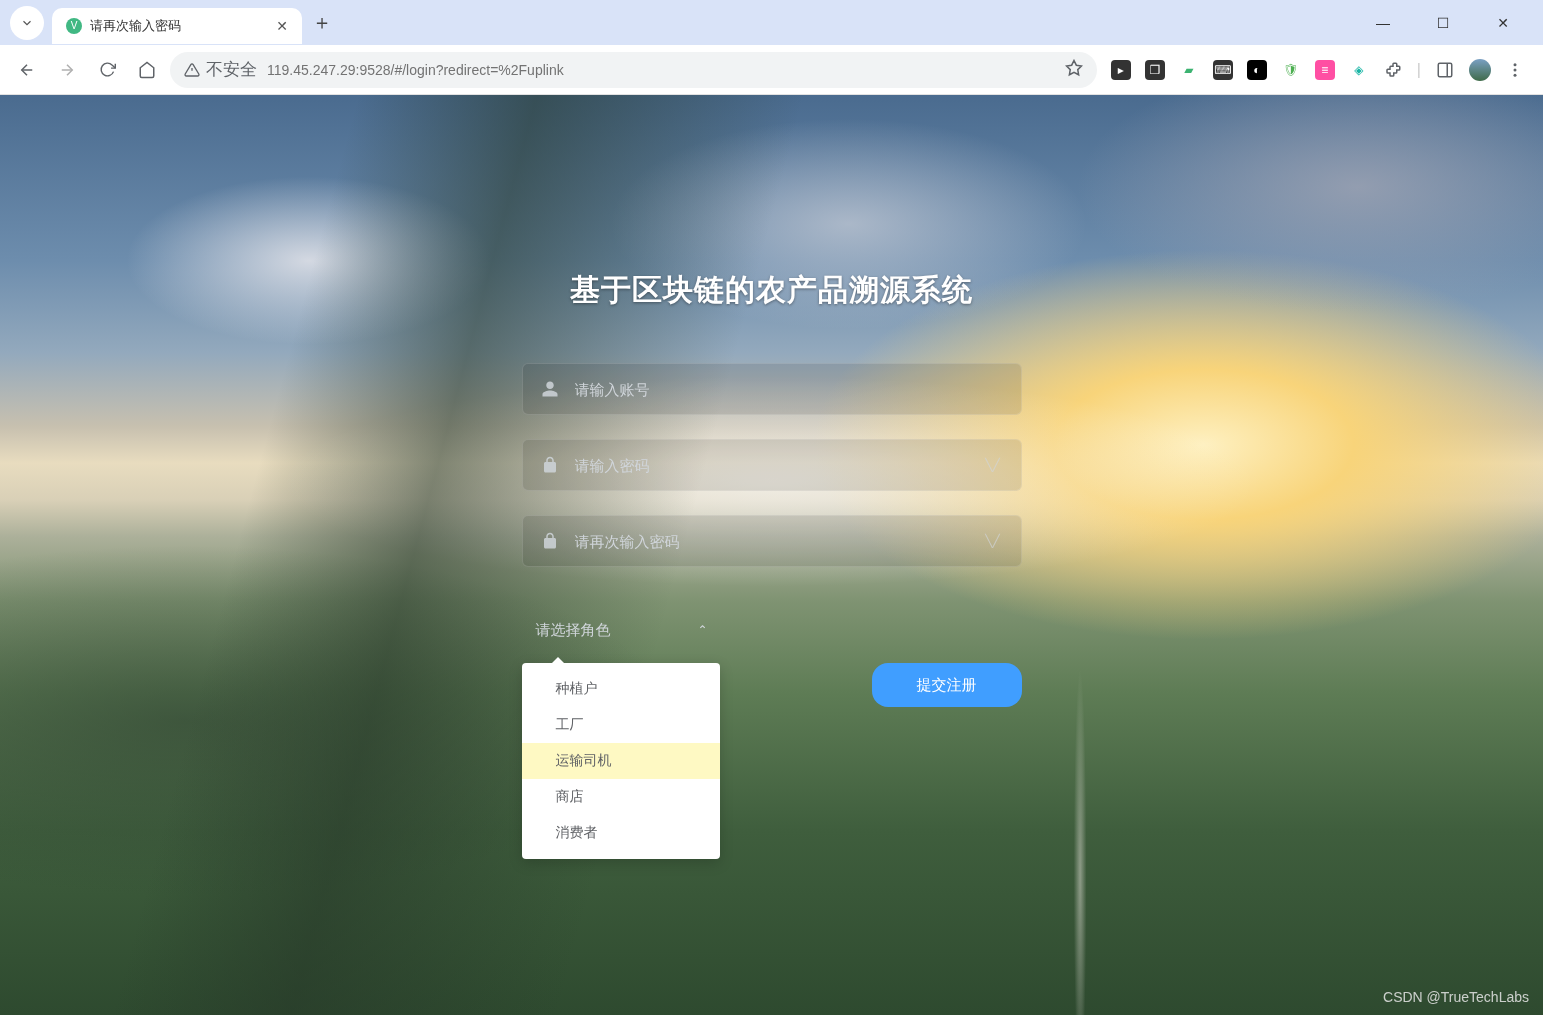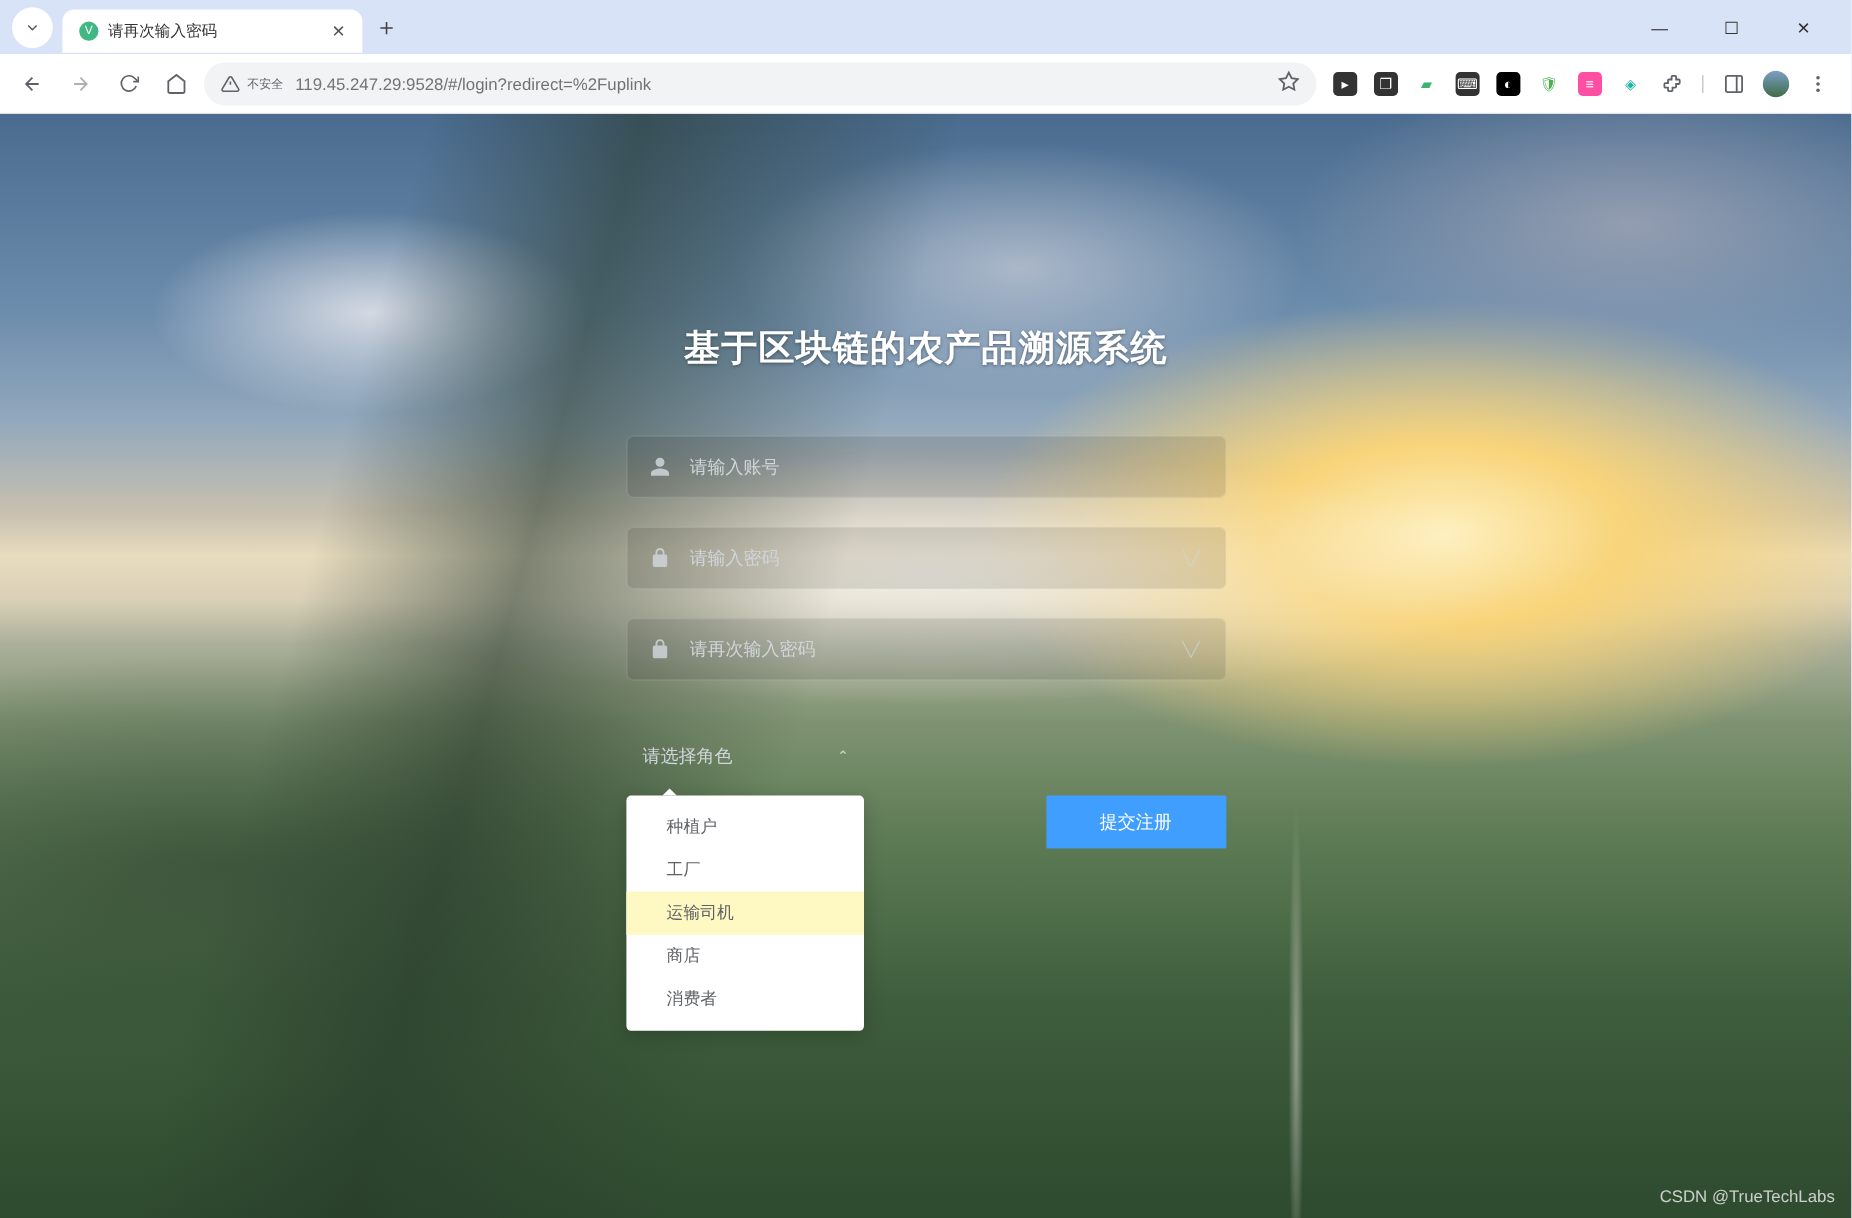--- a/index.html
+++ b/index.html
@@ -14,21 +14,21 @@
   .tab .close { margin-left: auto; color: #555; font-size: 14px; cursor: pointer; }
   .new-tab { margin-left: 10px; font-size: 20px; color: #444; cursor: pointer; }
   .window-ctrls { margin-left: auto; display: flex; gap: 20px; padding: 0 20px; color: #333; }
   .window-ctrls span { width: 40px; text-align: center; font-size: 14px; cursor: pointer; font-family: Arial; }
 
   
   .toolbar { height: 50px; background: #fff; border-bottom: 1px solid #e2e2e2; display: flex; align-items: center; padding: 0 10px; gap: 6px; }
   .nav-btn { width: 34px; height: 34px; display: flex; align-items: center; justify-content: center; color: #555; cursor: pointer; border-radius: 50%; }
   .nav-btn.disabled { color: #b0b0b0; }
   .addr-bar { flex: 1; height: 36px; background: #f1f3f4; border-radius: 18px; display: flex; align-items: center; padding: 0 14px; gap: 10px; font-size: 14px; color: #555; }
-  .addr-bar .insecure { display: flex; align-items: center; gap: 6px; color: #5f6368; font-size: 10px; }
+  .addr-bar .insecure { display: flex; align-items: center; gap: 6px; color: #5f6368; font-size: 17px; }
   .addr-bar .url { flex: 1; color: #737373; }
   .addr-bar .star { color: #5f6368; }
   .ext-icons { display: flex; align-items: center; gap: 14px; padding: 0 8px; }
   .ext-icons .ext { width: 20px; height: 20px; display: flex; align-items: center; justify-content: center; font-size: 12px; border-radius: 4px; cursor: pointer; }
 
   
   .page { flex: 1; position: relative; overflow: hidden; }
   .bg { position: absolute; inset: 0; background:
       radial-gradient(ellipse 600px 300px at 78% 38%, #fef0c0 0%, #f8d47a 25%, rgba(248,212,122,0) 65%),
       linear-gradient(180deg, #4a6b8f 0%, #6d8dad 18%, #93a9bd 28%, #c7c0af 36%, #e8dcbf 40%, #d9d0b7 44%, #acb09a 48%, #7f9372 55%, #5e7c55 65%, #3f5e3d 80%, #2e4a2f 100%);
@@ -61,21 +61,21 @@
 
   .row-two { display: flex; gap: 150px; margin-top: 18px; align-items: flex-start; }
   .select-box { position: relative; width: 200px; }
   .select-trigger { height: 42px; display: flex; align-items: center; justify-content: space-between; padding: 0 14px; color: #d0d5da; font-size: 15px; cursor: pointer; }
   .select-trigger .chev { font-size: 12px; }
   .dropdown { position: absolute; top: 54px; left: 0; width: 198px; background: #fff; border-radius: 4px; box-shadow: 0 4px 14px rgba(0,0,0,0.18); padding: 8px 0; }
   .dropdown::before { content:""; position:absolute; top:-6px; left:30px; width:0;height:0; border-left:6px solid transparent; border-right:6px solid transparent; border-bottom:6px solid #fff; }
   .dropdown .opt { padding: 9px 34px; font-size: 14px; color: #606266; cursor: pointer; }
   .dropdown .opt.hover { background: #fef9c3; }
 
-  .submit { width: 150px; height: 44px; background: #409eff; color: #fff; border: none; border-radius: 1px; font-size: 15px; cursor: pointer; margin-top: 54px; }
+  .submit { width: 150px; height: 44px; background: #409eff; color: #fff; border: none; border-radius: 16px; font-size: 15px; cursor: pointer; margin-top: 54px; }
 
   .watermark { position: absolute; right: 14px; bottom: 10px; font-size: 14px; color: #e6e6e6; opacity: 0.85; z-index: 3; }
 </style>
 </head>
 <body>
 
 <div class="window-frame">
 
   <div class="title-row">
     <div class="profile-chip">

